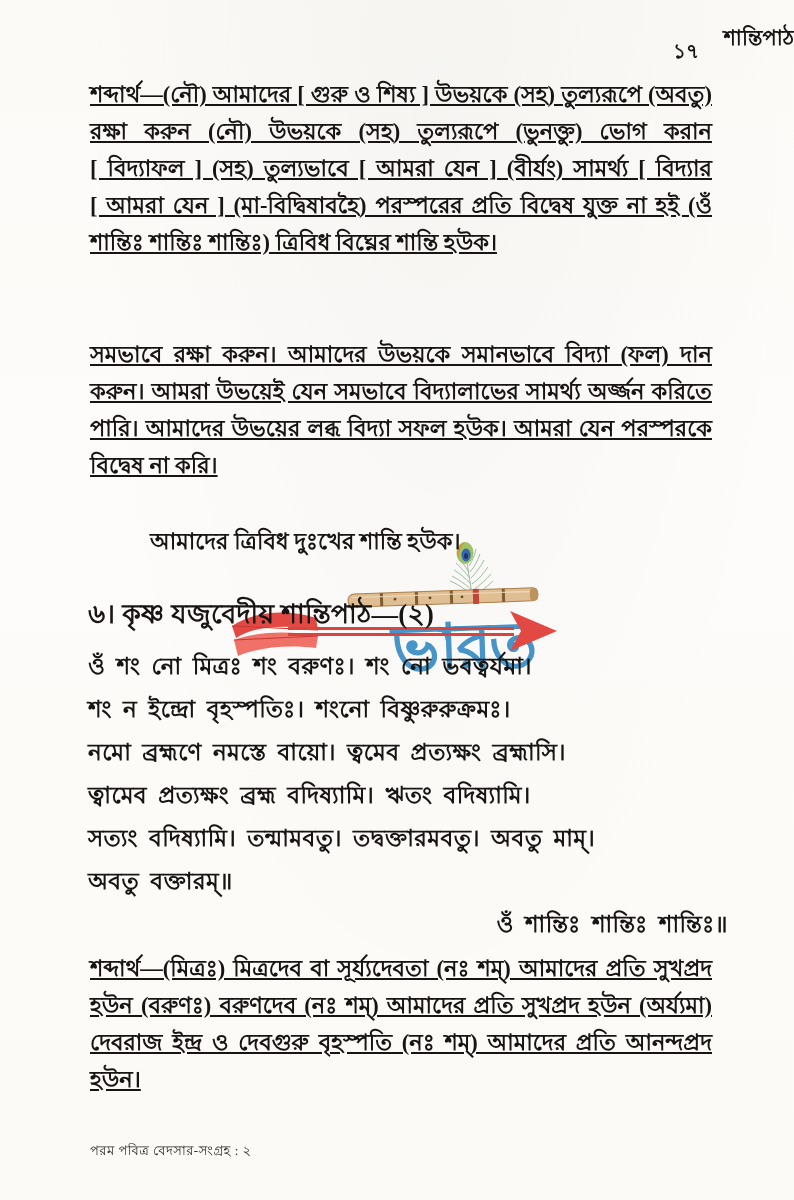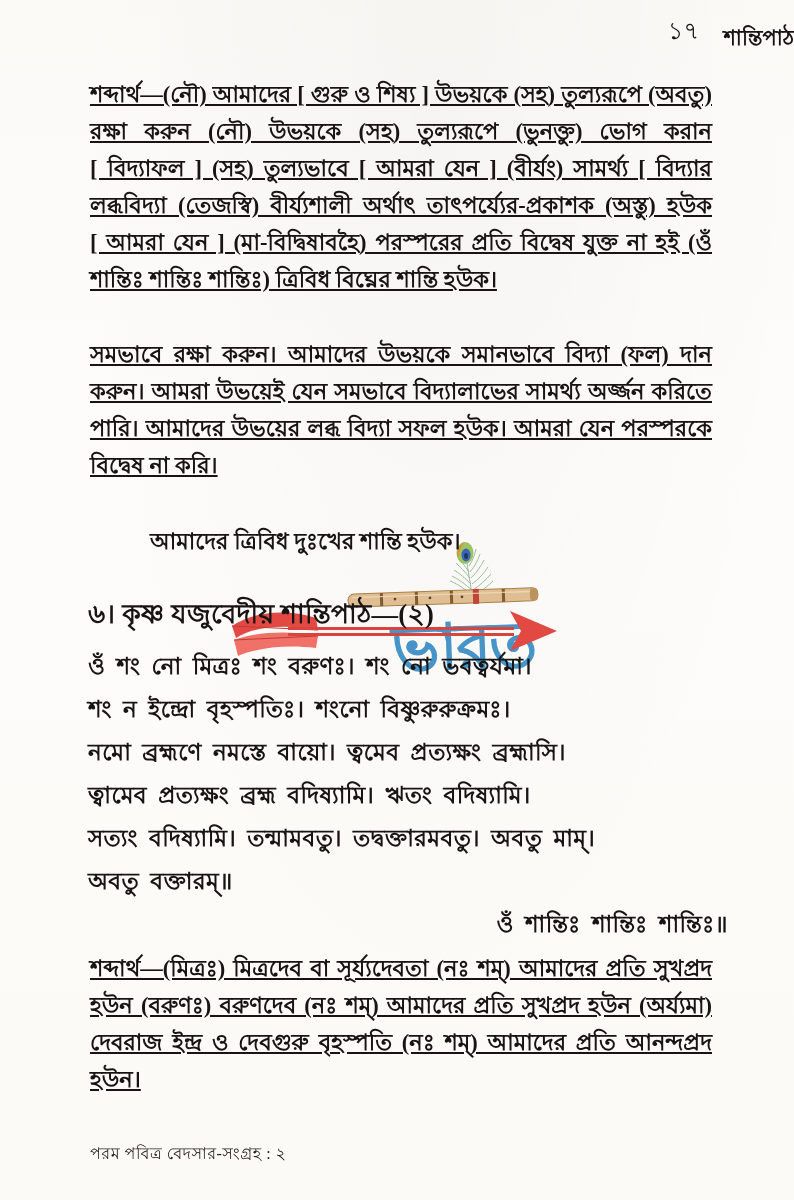--- a/index.html
+++ b/index.html
@@ -14,22 +14,22 @@
     color:#171413;
     overflow:hidden;
   }
 
   
   .hdr-title {
     position:absolute; top:22px; left:0; width:100%;
     text-align:right; font-size:21px; font-weight:600;
   }
   .hdr-pageno {
-    position:absolute; top:12px; right:95px;
-    font-size:24px; font-weight:400;
+    position:absolute; top:36px; right:95px;
+    font-size:20px; font-weight:700;
   }
 
   
   .para { position:absolute; left:90px; width:622px; z-index:2;text-decoration:underline; }
   .line {
     height:37px; line-height:37px;
     font-size:22.5px; font-weight:600;
     overflow:visible; white-space:nowrap;
   }
   .jline { white-space:normal; text-align:justify; text-align-last:justify; }
@@ -48,21 +48,21 @@
     height:43px; line-height:43px;
     font-size:23px; font-weight:600;
     letter-spacing:0.4px; word-spacing:5px;
     white-space:nowrap;
   }
   .mclosing { padding-left:47px;text-align:right; }
 
   #para-shabdartha2 { top:950px; }
   #page-footer {
     position:absolute; left:90px; top:1141px; z-index:2;
-    font-size:16px; font-weight:500; letter-spacing:0.5px; color:#26221f;
+    font-size:13px; font-weight:500; letter-spacing:0.5px; color:#26221f;
   }
 
   
   #watermark {
     position:absolute; left:230px; top:540px;
     width:334px; height:152px;
     z-index:1; opacity:0.95;
     pointer-events:none;
   }
   #watermark text {
@@ -125,21 +125,20 @@
     </g>
   </svg>
 
   <div class="hdr-title">শান্তিপাঠ</div>
   <div class="hdr-pageno">১৭</div>
 
   <div class="para" id="para-shabdartha1">
     <div class="line jline">শব্দার্থ—(নৌ) আমাদের [ গুরু ও শিষ্য ] উভয়কে (সহ) তুল্যরূপে (অবতু)</div>
     <div class="line jline">রক্ষা করুন (নৌ) উভয়কে (সহ) তুল্যরূপে (ভুনক্তু) ভোগ করান</div>
     <div class="line jline">[ বিদ্যাফল ] (সহ) তুল্যভাবে [ আমরা যেন ] (বীর্যং) সামর্থ্য [ বিদ্যার</div>
-    <div class="line jline">লব্ধবিদ্যা (তেজস্বি) বীর্য্যশালী অর্থাৎ তাৎপর্য্যের-প্রকাশক (অস্তু) হউক</div>
     <div class="line jline">[ আমরা যেন ] (মা-বিদ্বিষাবহৈ) পরস্পরের প্রতি বিদ্বেষ যুক্ত না হই (ওঁ</div>
     <div class="line">শান্তিঃ শান্তিঃ শান্তিঃ) ত্রিবিধ বিঘ্নের শান্তি হউক।</div>
   </div>
 
   <div class="para" id="para-anubad">
     <div class="line jline">সমভাবে রক্ষা করুন। আমাদের উভয়কে সমানভাবে বিদ্যা (ফল) দান</div>
     <div class="line jline">করুন। আমরা উভয়েই যেন সমভাবে বিদ্যালাভের সামর্থ্য অর্জ্জন করিতে</div>
     <div class="line jline">পারি। আমাদের উভয়ের লব্ধ বিদ্যা সফল হউক। আমরা যেন পরস্পরকে</div>
     <div class="line">বিদ্বেষ না করি।</div>
   </div>

